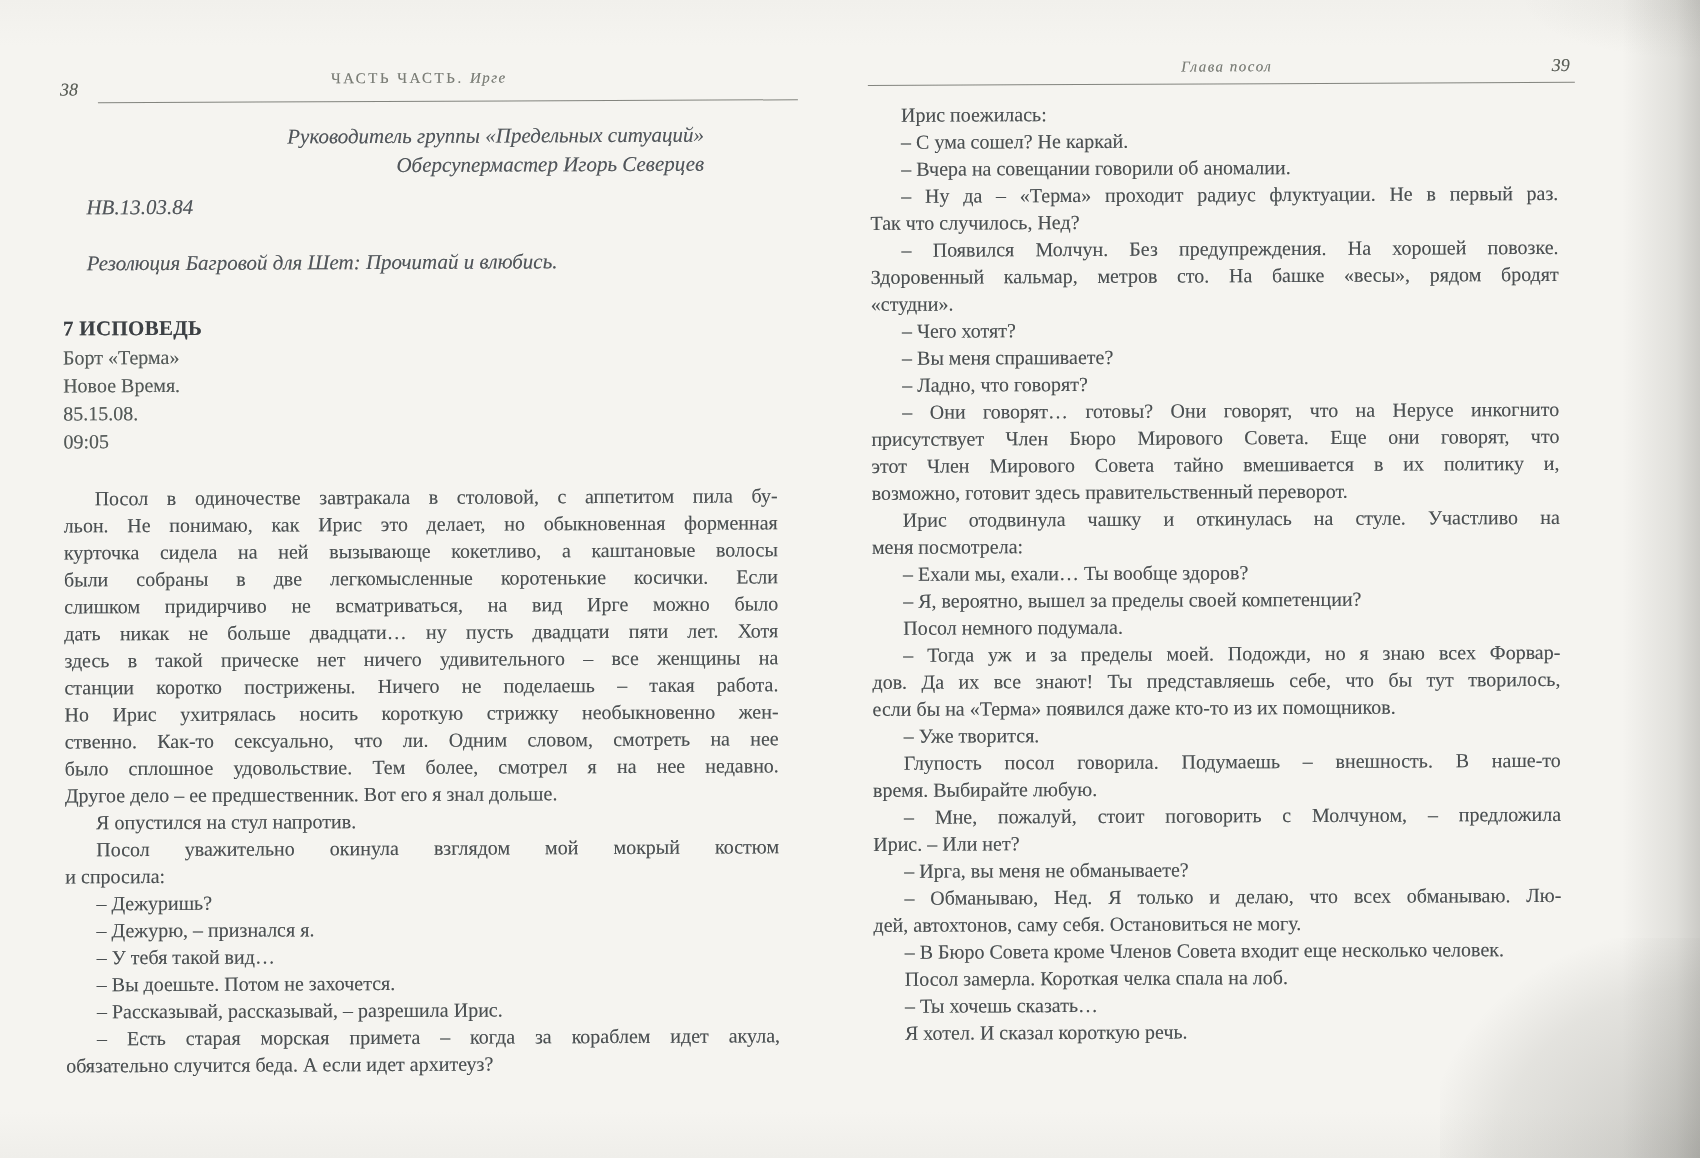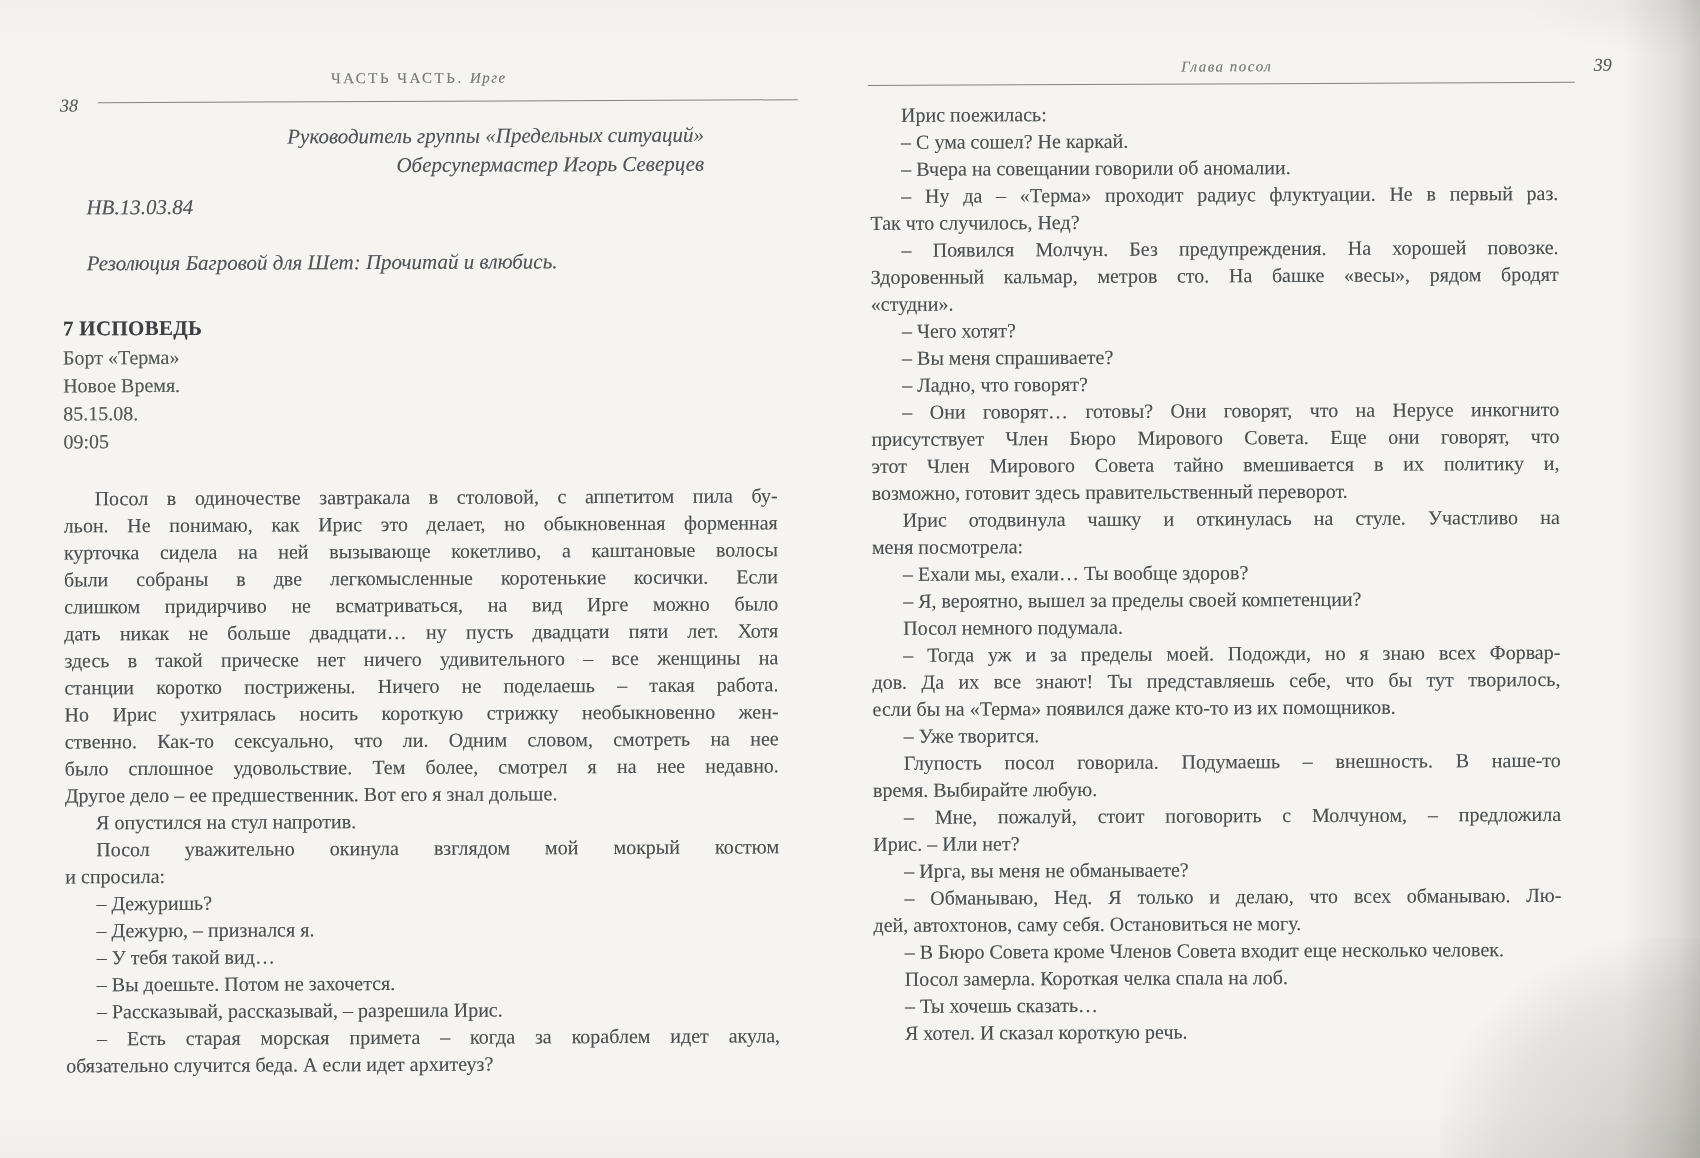--- a/index.html
+++ b/index.html
@@ -31,22 +31,22 @@
     color: #4b5052;
   }
   .page { position: absolute; }
   .page-left  { left: 64px;  top: 60px; width: 714px; }
   .page-right { left: 872px; top: 52px; width: 688px; }
 
   .page-header { position: relative; }
   .page-number {
     position: absolute; font-style: italic; font-size: 18px; color: #5a5e56;
   }
-  .pn-left  { left: -2px; top: 32px; }
-  .pn-right { left: 724px; top: 6px; }
+  .pn-left  { left: -2px; top: 16px; }
+  .pn-right { left: 682px; top: 6px; }
   .running-head {
     text-align: center; font-size: 15px; color: #7b7e76;
     letter-spacing: 2.5px; padding-top: 8px; white-space: nowrap;
   }
   .running-head .rh-title { font-style: italic; letter-spacing: 1.5px; }
   .rh-right { font-size: 15px; letter-spacing: 1px; padding-left: 26px; }
   .rule { border-bottom: 1.6px solid rgba(92,95,88,0.75); height: 0; }
   .rule-left  { margin-left: 36px; width: 700px; margin-top: 14px; }
   .rule-right { margin-left: -2px; width: 707px; margin-top: 8px; }
 

